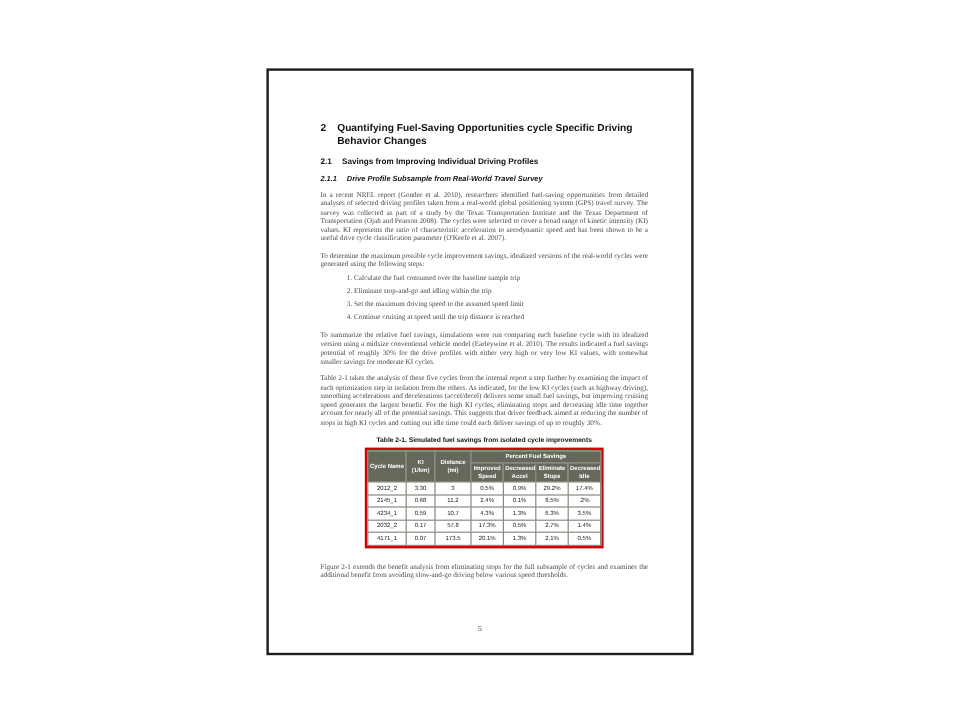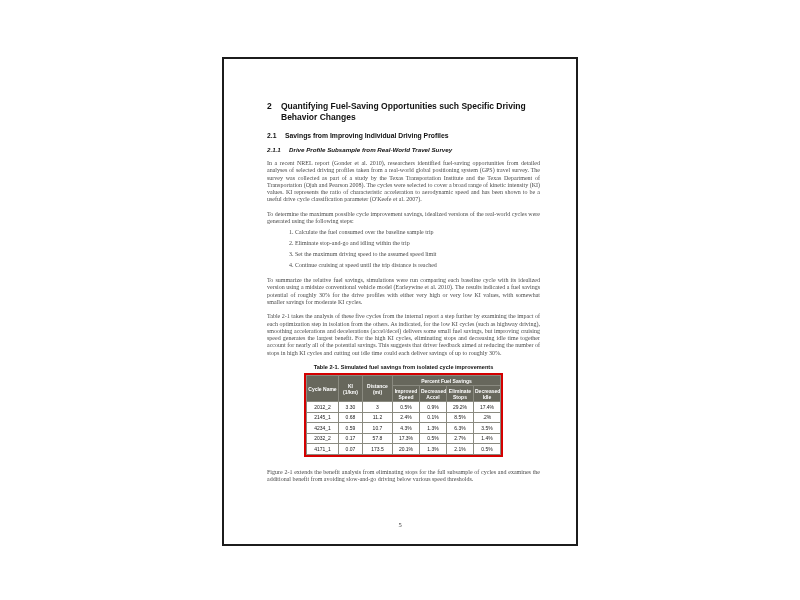--- a/index.html
+++ b/index.html
@@ -62,21 +62,21 @@
   }
 </style>
 </head>
 <body>
 
 <div class="page">
   <div class="content">
 
     <h1>
       <span class="hnum">2</span>
-      <span>Quantifying Fuel-Saving Opportunities such Specific Driving Behavior Changes</span>
+      <span>Quantifying Fuel-Saving Opportunities cycle Specific Driving Behavior Changes</span>
     </h1>
 
     <h2>
       <span class="hnum">2.1</span>
       <span>Savings from Improving Individual Driving Profiles</span>
     </h2>
 
     <h3>
       <span class="hnum">2.1.1</span>
       <span>Drive Profile Subsample from Real-World Travel Survey</span>

